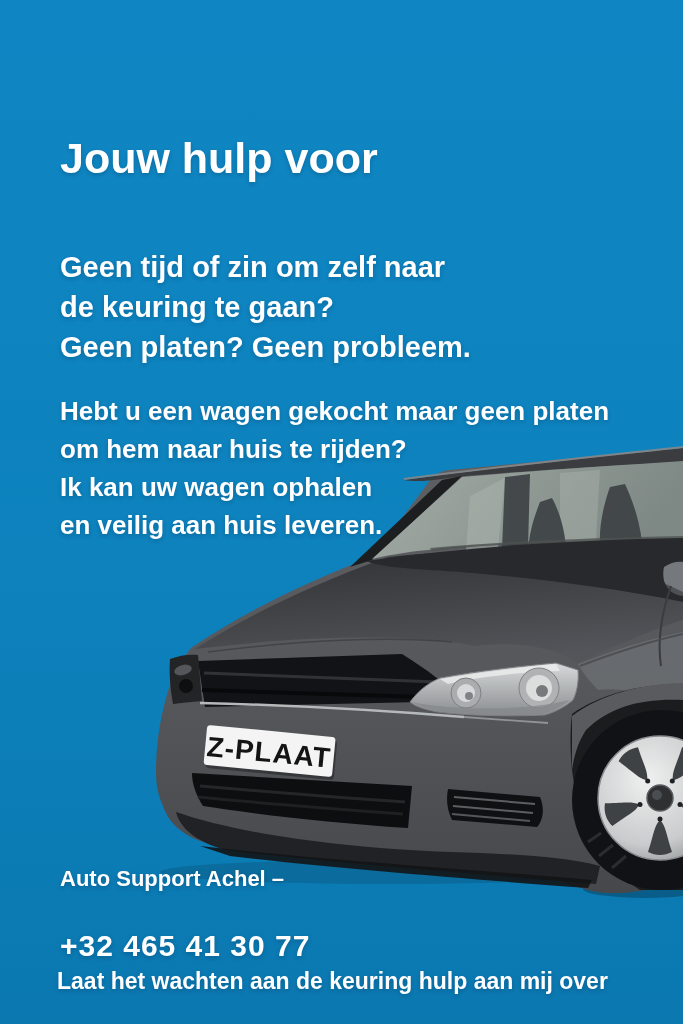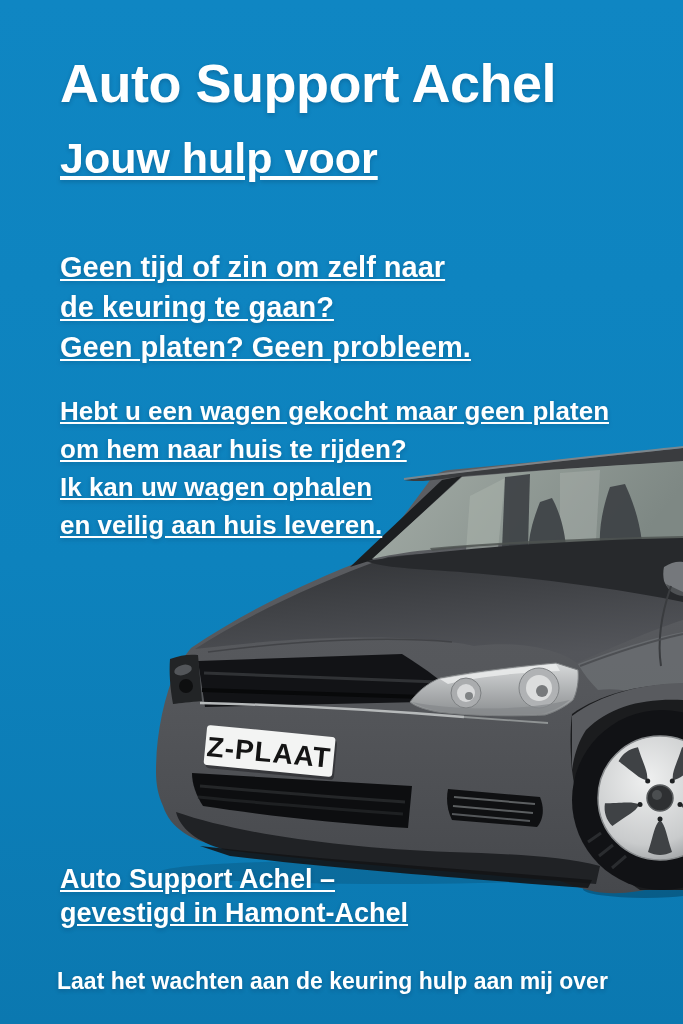--- a/index.html
+++ b/index.html
@@ -6,26 +6,26 @@
   .poster{
     position:relative;
     width:683px;height:1024px;
     overflow:hidden;
     background:linear-gradient(180deg,#0f86c3 0%,#0d82bd 55%,#0b78b0 100%);
     font-family:"Liberation Sans",sans-serif;
     color:#ffffff;
   }
   .txt{position:absolute;left:60px;font-weight:bold;
        text-shadow:0 2px 4px rgba(0,25,50,.22);}
-  .line{white-space:nowrap;text-decoration:underline;}
+  .line{white-space:nowrap;}
   .title{top:56px;font-size:54px;letter-spacing:-0.5px;line-height:1;}
   .subtitle{top:133px;font-size:43px;line-height:51px;}
   .lead{top:247px;font-size:29px;line-height:40px;}
   .bodytext{top:392px;font-size:26px;line-height:38px;}
-  .footer-name{top:862px;font-size:27px;line-height:34px;}
+  .footer-name{top:862px;font-size:22px;line-height:34px;}
   .phone{top:929px;font-size:30px;letter-spacing:1px;line-height:1.1;}
   .tagline{top:969px;left:57px;font-size:23px;line-height:1.1;}
   .car-svg{position:absolute;left:0;top:0;width:683px;height:1024px;}
   .plate-font{font-family:"Liberation Sans",sans-serif;font-weight:bold;}
 </style>
 </head>
 <body>
 
 <div class="poster">
 
@@ -186,39 +186,38 @@
       <path fill="#595b5f" d="M572,716 C602,694 640,684 683,683 L683,700
         C644,698 610,706 586,730 C578,742 574,756 572,770 Z"></path>
     </g>
 
     <g fill="none">
       <path d="M671,586 C662,612 657,640 661,666" stroke="#3a3c3f" stroke-width="2"></path>
       <path d="M580,666 C622,650 656,640 683,634" stroke="#4a4c50" stroke-width="2" opacity="0.9"></path>
     </g>
   </svg>
 
-  <div class="txt title">Auto Support Achel</div>
 
   <div class="txt subtitle">
     <div class="line">Jouw hulp voor</div>
   </div>
 
   <div class="txt bodytext">
     <div class="line">Hebt u een wagen gekocht maar geen platen</div>
     <div class="line">om hem naar huis te rijden?</div>
     <div class="line">Ik kan uw wagen ophalen</div>
     <div class="line">en veilig aan huis leveren.</div>
   </div>
 
   <div class="txt lead">
     <div class="line">Geen tijd of zin om zelf naar</div>
     <div class="line">de keuring te gaan?</div>
     <div class="line">Geen platen? Geen probleem.</div>
   </div>
 
   <div class="txt footer-name">
     <div class="line">Auto Support Achel –</div>
-    <div class="line">gevestigd in Hamont-Achel</div>
-  </div>
-
+  </div>
+
+  <div class="txt phone">+32 465 41 30 77</div>
 
   <div class="txt tagline">Laat het wachten aan de keuring hulp aan mij over</div>
 </div>
 
 </body></html>

